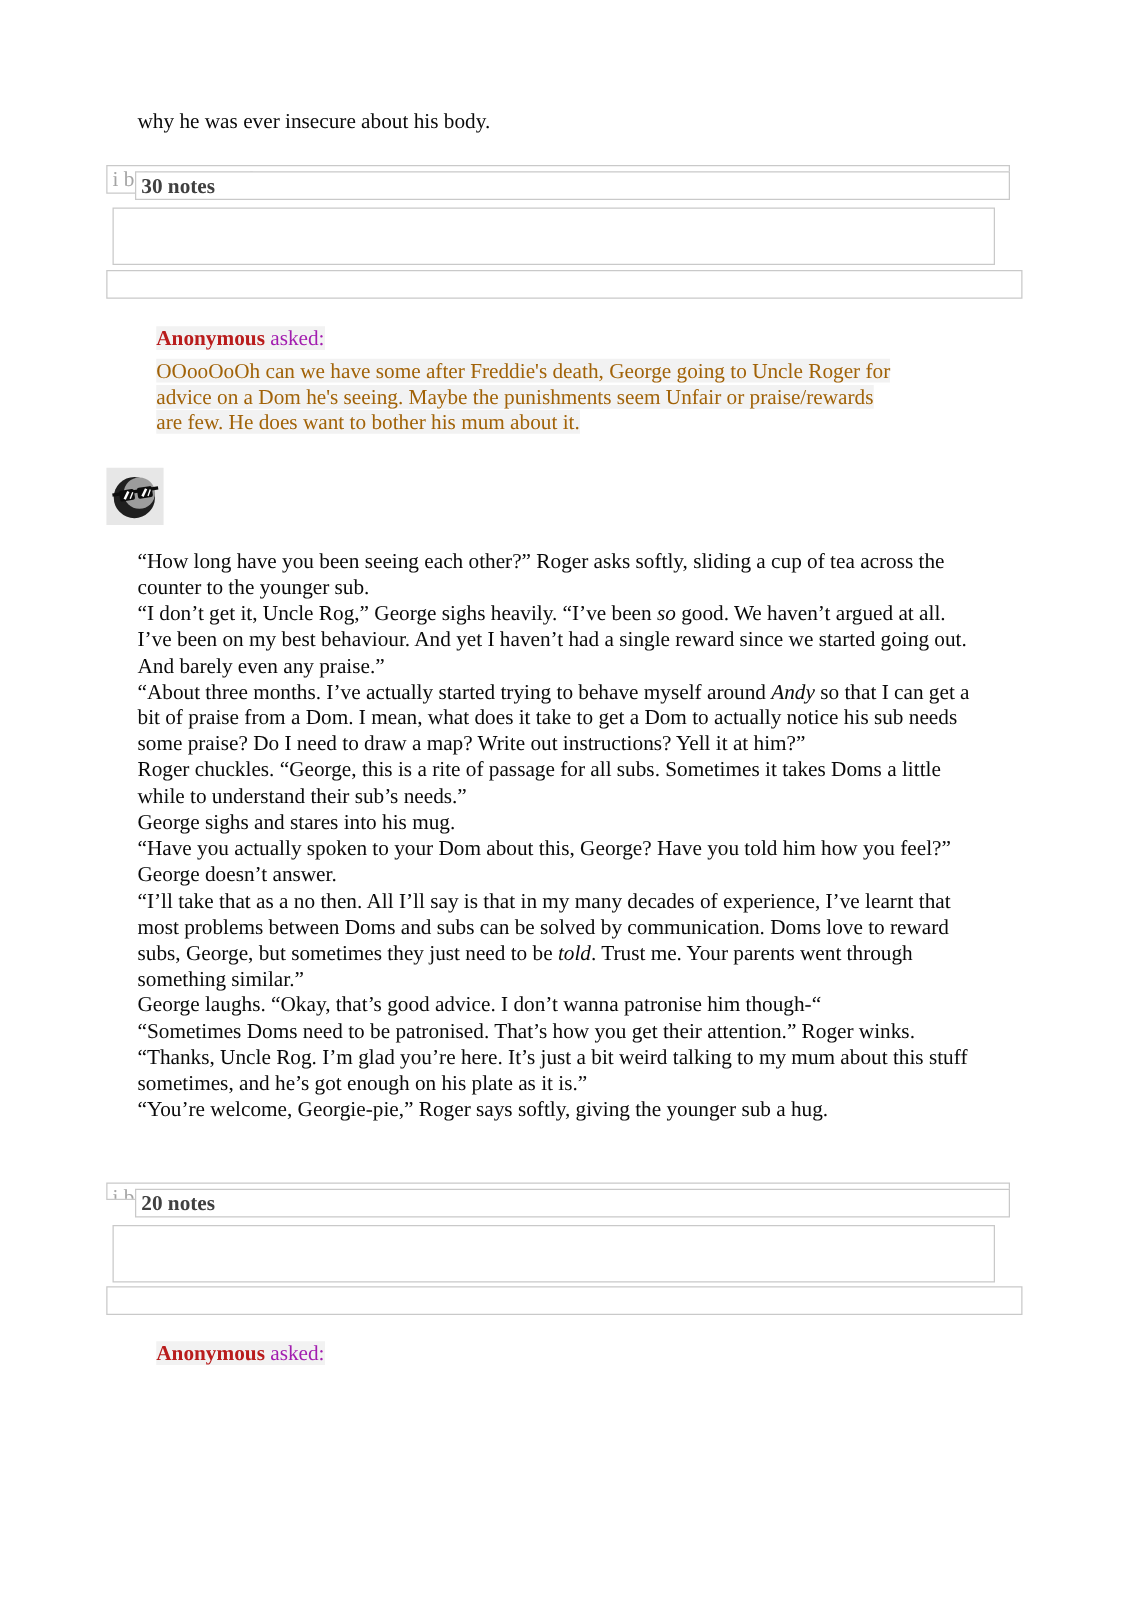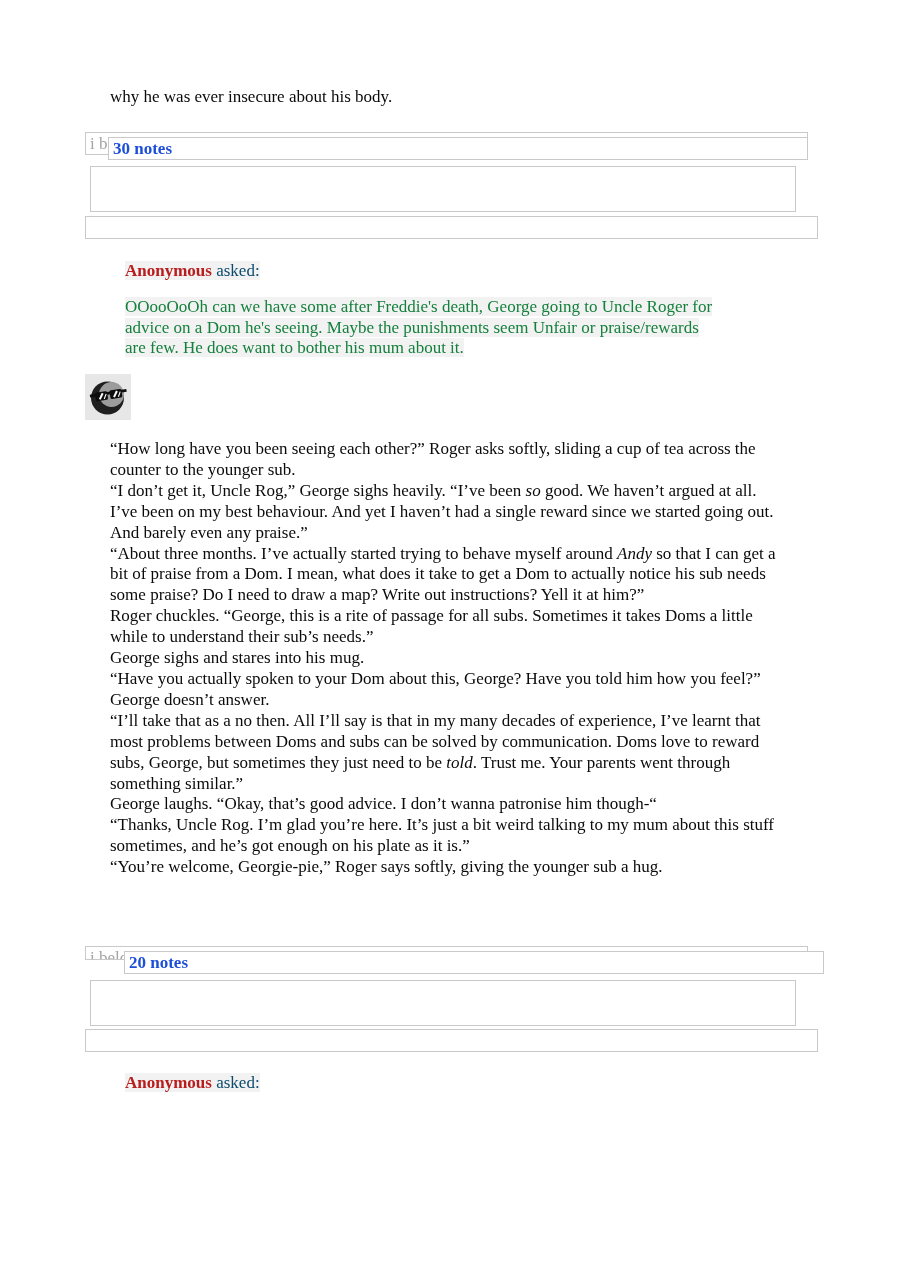--- a/index.html
+++ b/index.html
@@ -21,30 +21,30 @@
     position: absolute;
     box-sizing: border-box;
     border: 1px solid #c9c9c9;
     background: #ffffff;
     line-height: 21px;
     padding: 0 0 0 4px;
     overflow: hidden;
     white-space: nowrap;
   }
   .tagbox  { color: #a4a4a4; margin-top: 24px; }
-  .notebox { color: #1d4ed8; font-weight: bold; }
+  .notebox { color: #404040; font-weight: bold; }
 
   .intro-line { left: 110px; top: 86px; width: 690px; line-height: 21px; }
 
   .ask { width: 592px; }
   .ask .hl { background: #f2f2f2; }
   .ask-head { line-height: 21px; }
   .ask-author { font-weight: bold; color: #b91c1c; }
-  .ask-label  { color: #0c4a6e; }
-  .ask-q { margin-top: 16px; line-height: 20.7px; color: #15803d; }
+  .ask-label  { color: #a21caf; }
+  .ask-q { margin-top: 6px; line-height: 20.7px; color: #a16207; }
 
   .avatar {
     left: 85px; top: 374px; width: 46px; height: 46px;
     display: block; cursor: pointer;
   }
 
   .story { left: 110px; top: 439px; width: 678px; line-height: 20.9px; }
   .story p { margin: 0; }
 </style>
 </head>
@@ -93,27 +93,28 @@
   <div class="abs story">
       <p>“How long have you been seeing each other?” Roger asks softly, sliding a cup of tea across the counter to the younger sub.</p>
       <p>“I don’t get it, Uncle Rog,” George sighs heavily. “I’ve been <i>so</i> good. We haven’t argued at all. I’ve been on my best behaviour. And yet I haven’t had a single reward since we started going out. And barely even any praise.”</p>
       <p>“About three months. I’ve actually started trying to behave myself around <i>Andy</i> so that I can get a bit of praise from a Dom. I mean, what does it take to get a Dom to actually notice his sub needs some praise? Do I need to draw a map? Write out instructions? Yell it at him?”</p>
       <p>Roger chuckles. “George, this is a rite of passage for all subs. Sometimes it takes Doms a little while to understand their sub’s needs.”</p>
       <p>George sighs and stares into his mug.</p>
       <p>“Have you actually spoken to your Dom about this, George? Have you told him how you feel?”</p>
       <p>George doesn’t answer.</p>
       <p>“I’ll take that as a no then. All I’ll say is that in my many decades of experience, I’ve learnt that most problems between Doms and subs can be solved by communication. Doms love to reward subs, George, but sometimes they just need to be <i>told</i>. Trust me. Your parents went through something similar.”</p>
       <p>George laughs. “Okay, that’s good advice. I don’t wanna patronise him though-“</p>
+      <p>“Sometimes Doms need to be patronised. That’s how you get their attention.” Roger winks.</p>
       <p>“Thanks, Uncle Rog. I’m glad you’re here. It’s just a bit weird talking to my mum about this stuff sometimes, and he’s got enough on his plate as it is.”</p>
       <p>“You’re welcome, Georgie-pie,” Roger says softly, giving the younger sub a hug.</p>
     </div>
 
   <div class="fbox tagbox" style="left:85px; top:922px; width:723px; height:14px;">i belong to you forever</div>
 
-  <div class="fbox notebox" style="left:108px; top:951px; width:700px; height:23px;margin-left:16px;">20 notes</div>
+  <div class="fbox notebox" style="left:108px; top:951px; width:700px; height:23px;">20 notes</div>
 
   <div class="fbox" style="left:90px; top:980px; width:706px; height:46px;"></div>
 
   <div class="fbox" style="left:85px; top:1029px; width:733px; height:23px;"></div>
 
   <div class="abs ask" style="left:125px; top:1072px;">
     <div class="ask-head">
       <span class="hl"><span class="ask-author">Anonymous</span><span class="ask-label"> asked:</span></span>
     </div>
   </div>

